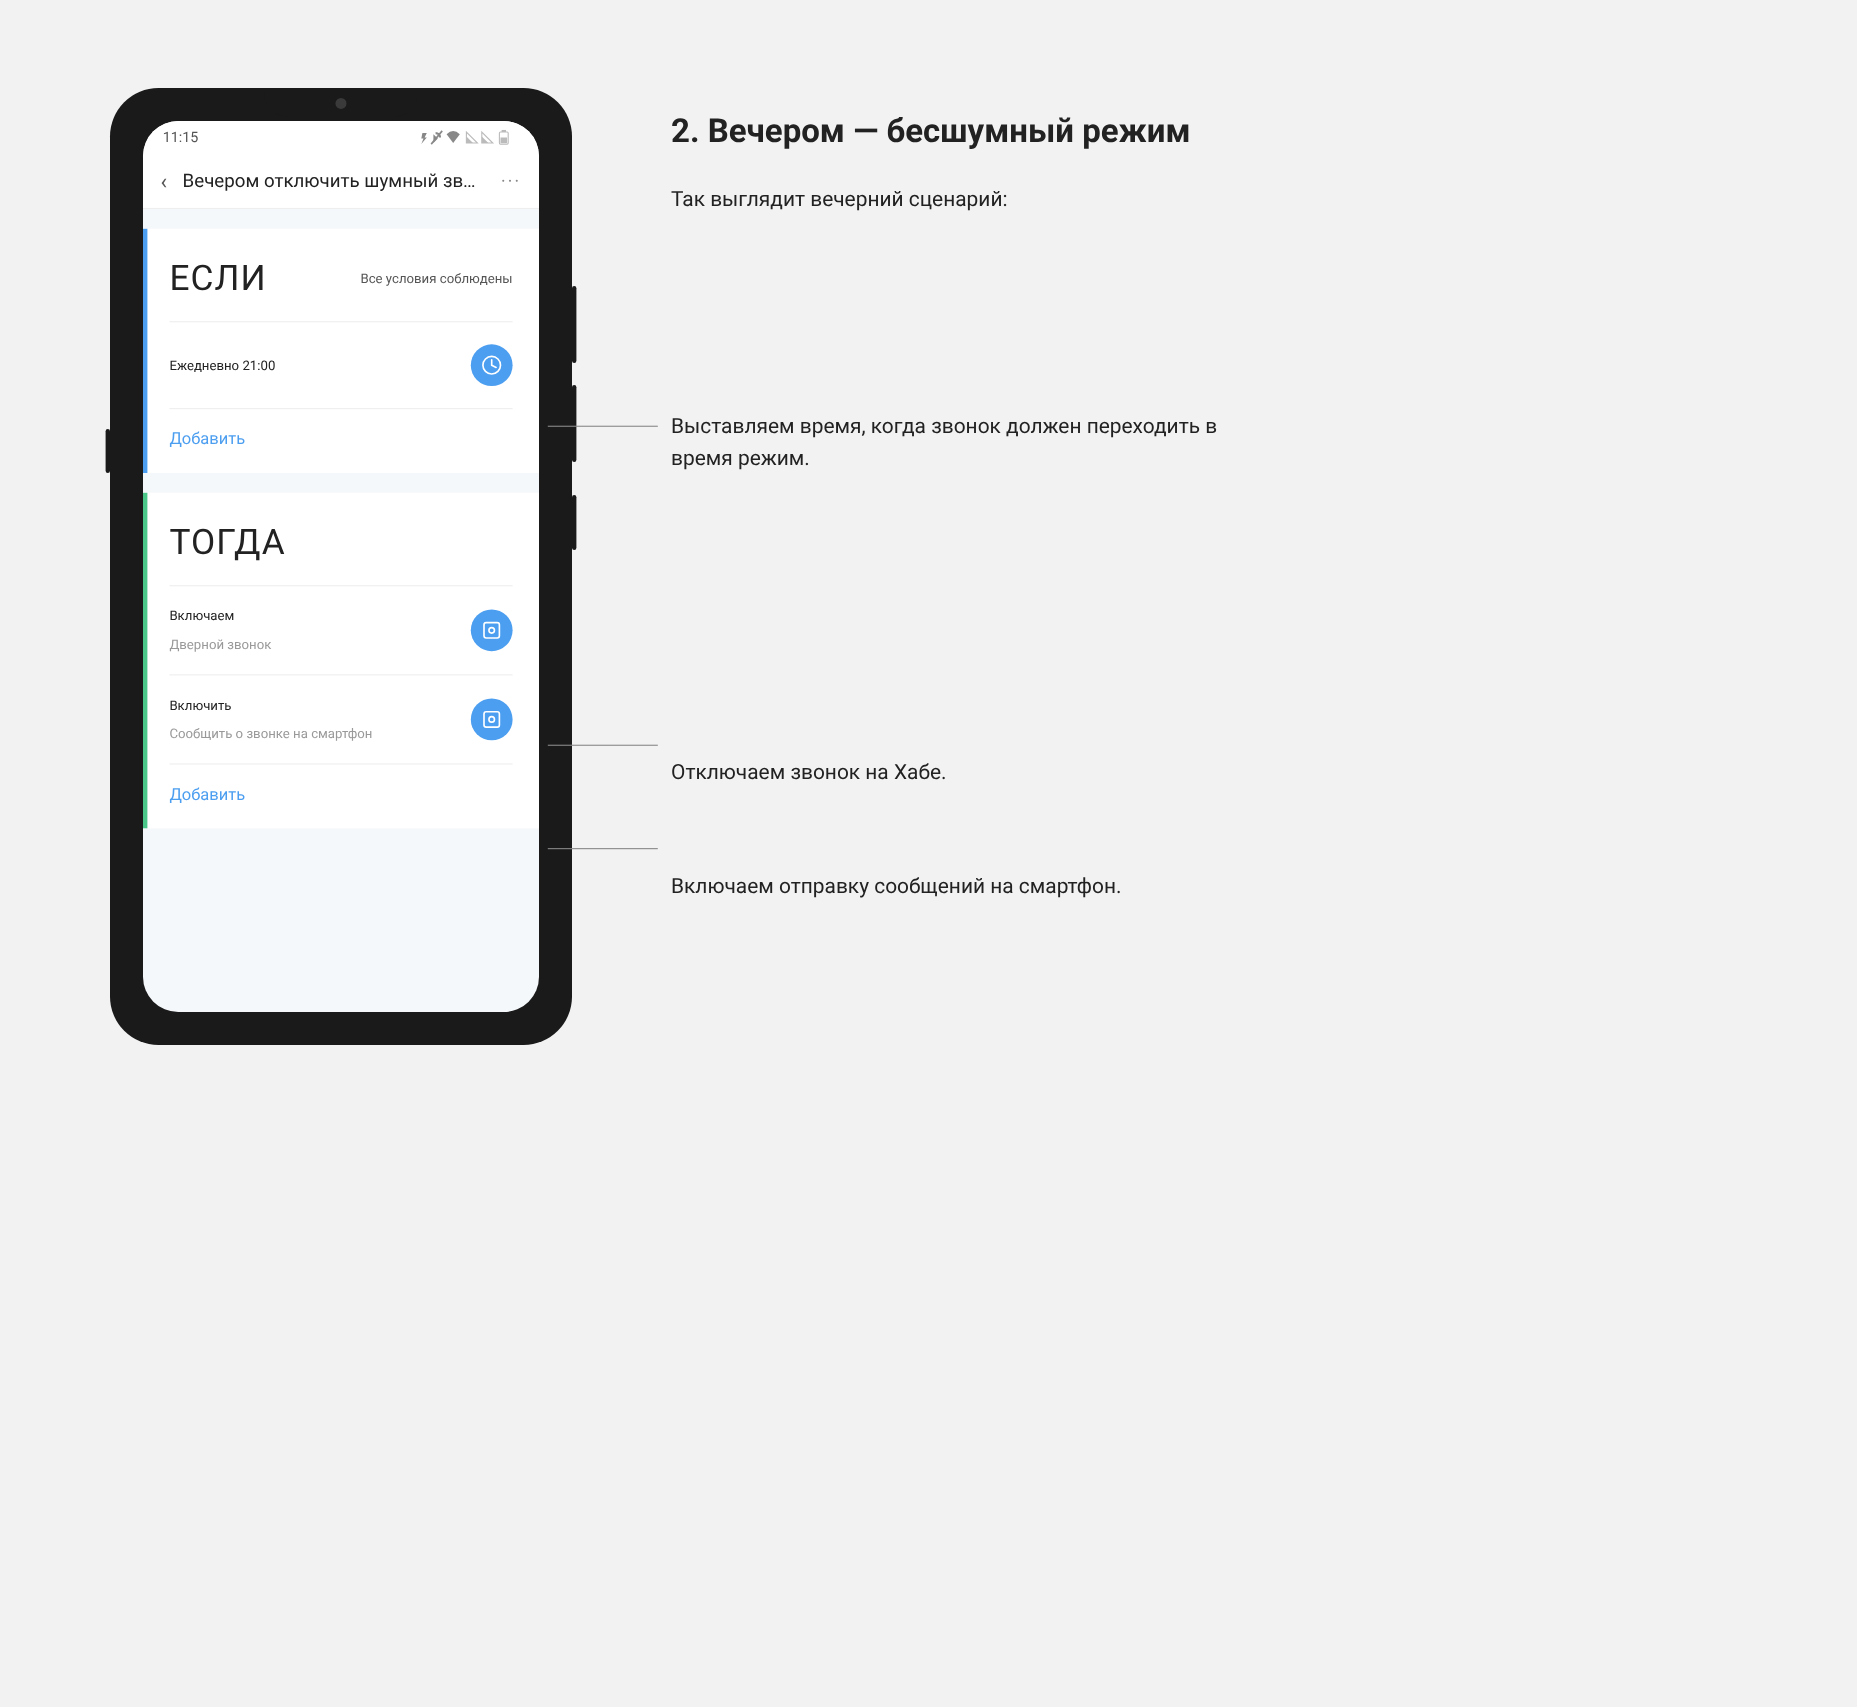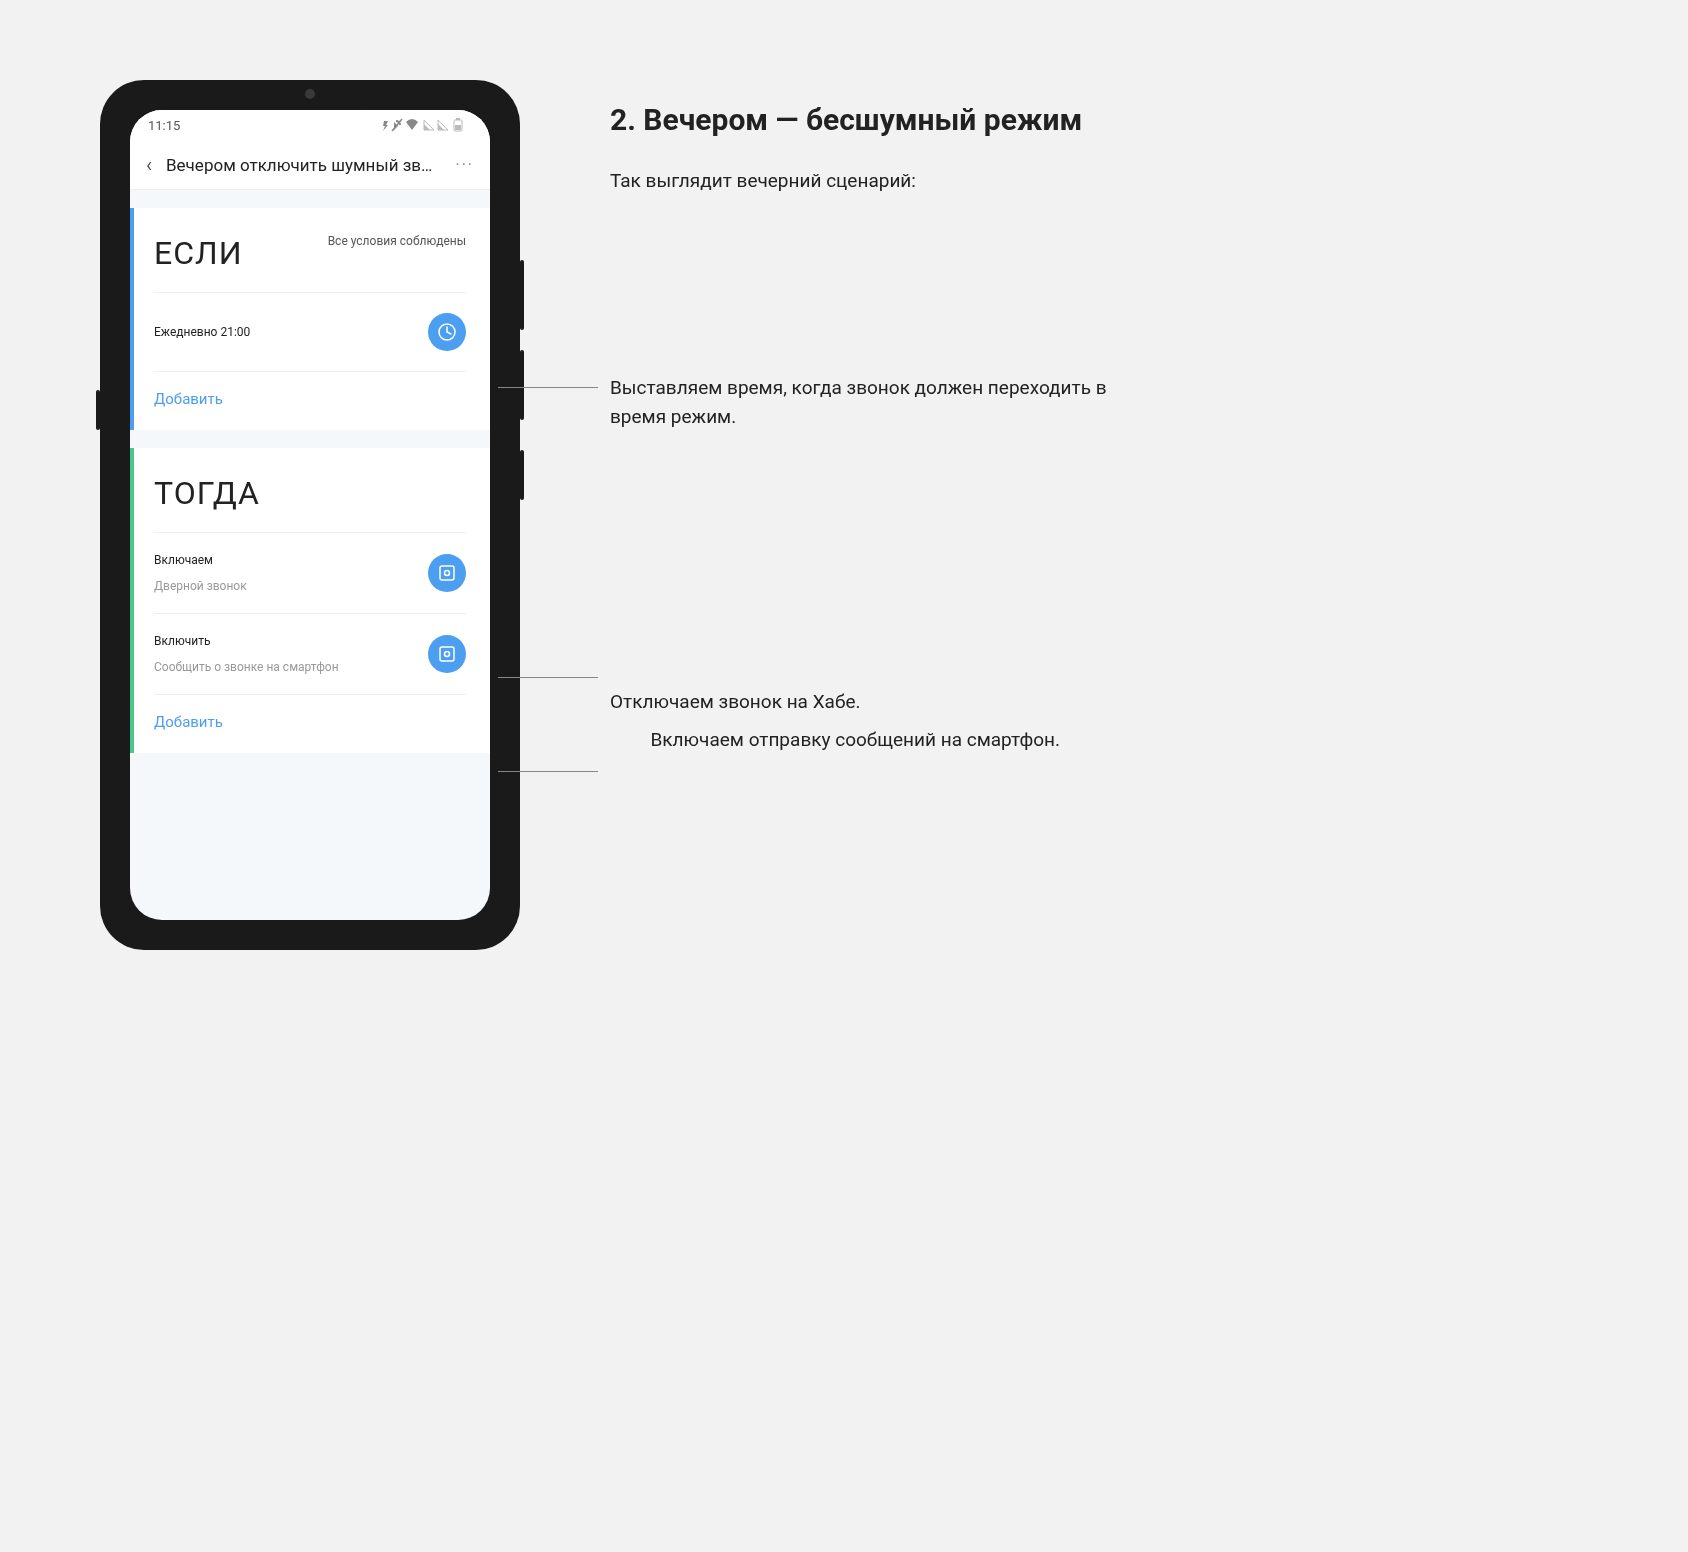--- a/index.html
+++ b/index.html
@@ -123,21 +123,21 @@
       left: 0;
       top: 0;
       bottom: 0;
       width: 4px;
     }
     .card-accent.blue { background: #4c9ef0; }
     .card-accent.green { background: #4cc78a; }
     .card-header {
       padding: 26px 24px 20px 24px;
       display: flex;
-      align-items: flex-start;
+      align-items: center;
       justify-content: space-between;
     }
     .card-title {
       font-size: 32px;
       font-weight: 400;
       color: #222;
       letter-spacing: 1px;
     }
     .card-subtitle {
       font-size: 12px;
@@ -311,17 +311,17 @@
   </div>
 
   <div class="annotations">
     <div class="anno-title">2. Вечером — бесшумный режим</div>
     <div class="anno-intro">Так выглядит вечерний сценарий:</div>
   </div>
 </div>
 
 <div class="anno-item" style="left:610px; top:374px; width:500px;">Выставляем время, когда звонок должен переходить в время режим.</div>
 <div class="anno-item" style="left:610px; top:688px;">Отключаем звонок на Хабе.</div>
-<div class="anno-item" style="left:610px; top:726px; width:450px;text-align:right;">Включаем отправку сообщений на смартфон.</div>
+<div class="anno-item" style="left:610px; top:792px; width:450px;">Включаем отправку сообщений на смартфон.</div>
 
 <div class="connector" style="left:498px; top:387px; width:100px;"></div>
 <div class="connector" style="left:498px; top:677px; width:100px;"></div>
 <div class="connector" style="left:498px; top:771px; width:100px;"></div>
 
 </body></html>

